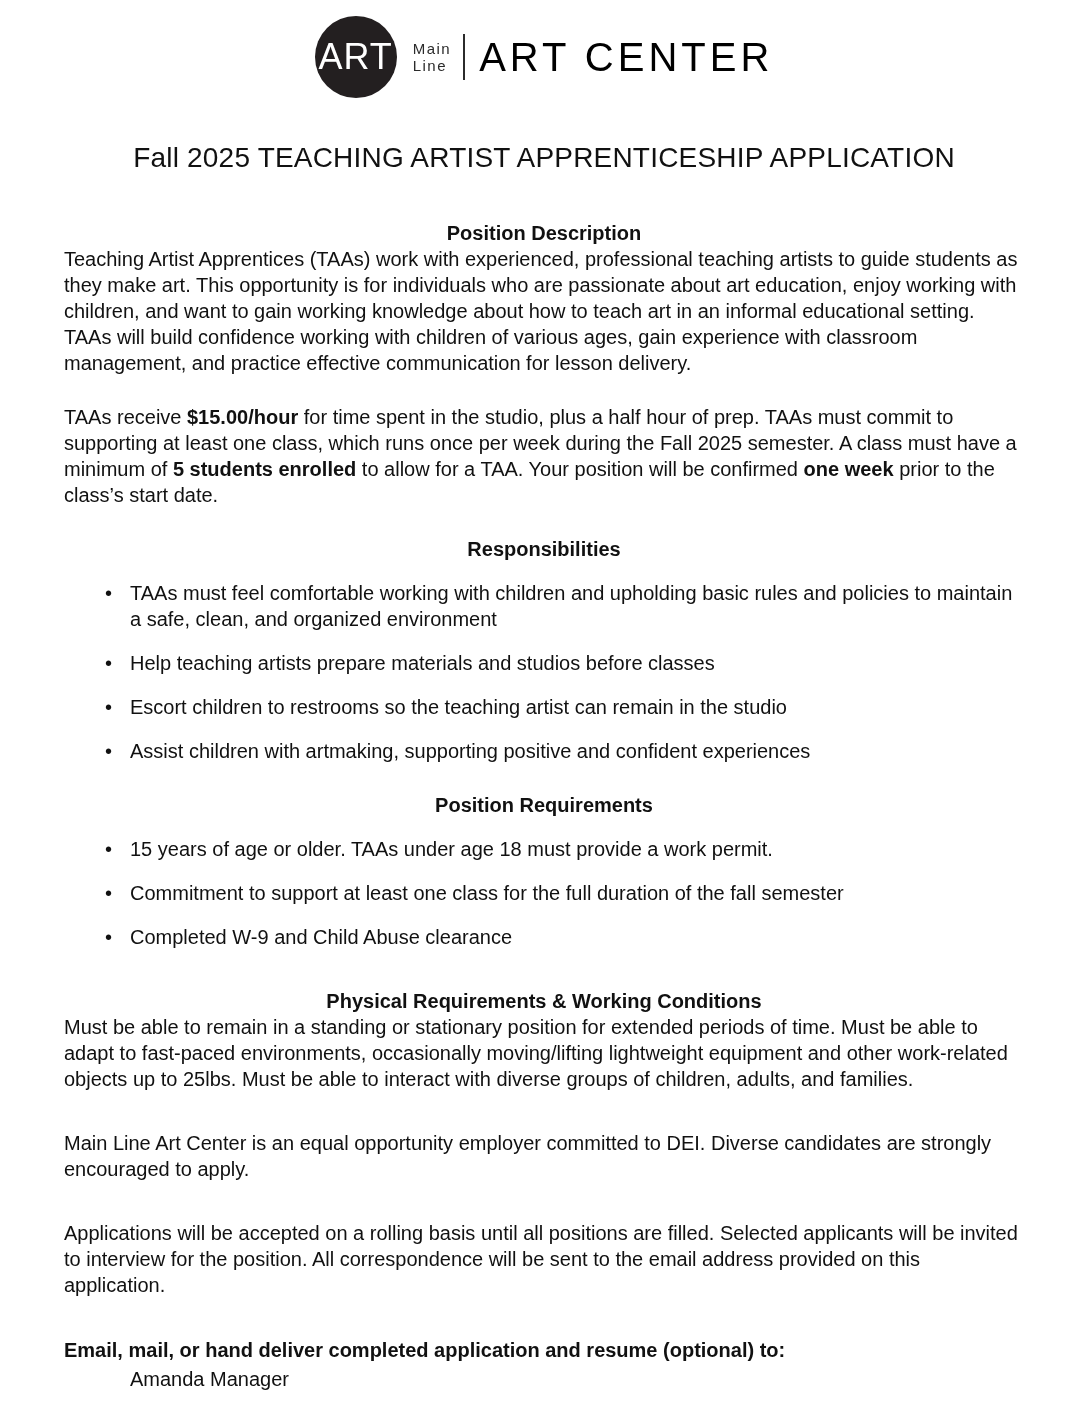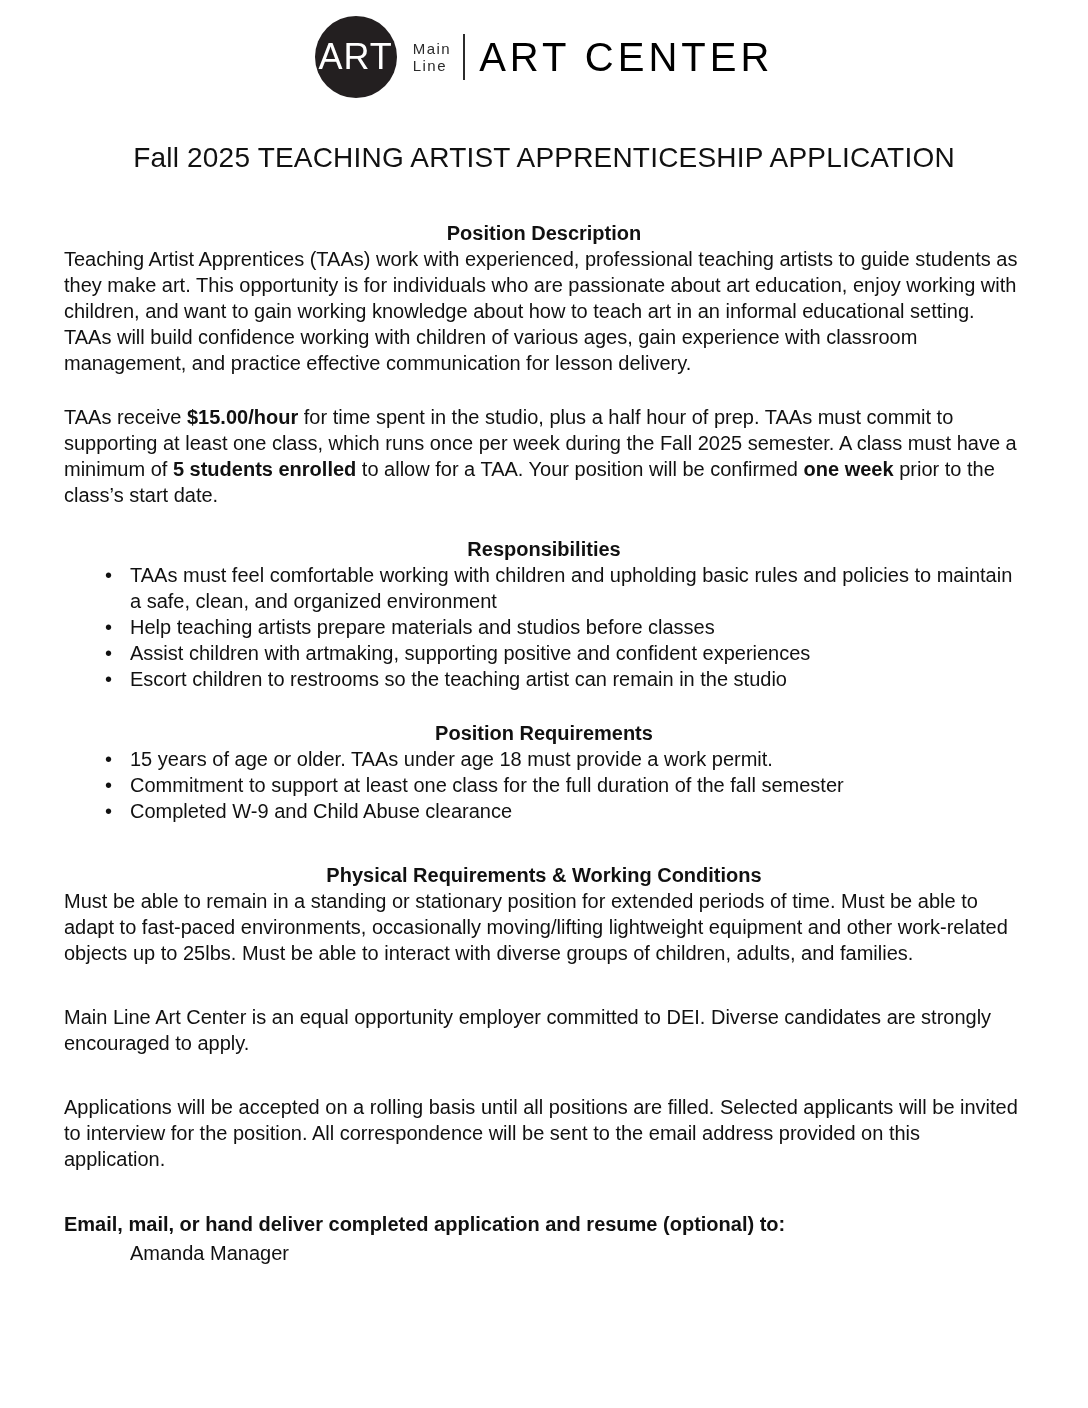--- a/index.html
+++ b/index.html
@@ -91,20 +91,21 @@
   ul.bullets {
     list-style: none;
     margin: 0;
     padding: 0 0 0 41px;
     font-size: 20px;
     line-height: 26px;
   }
   ul.bullets li {
     position: relative;
     padding-left: 25px;
+    margin-top: 18px;
   }
   ul.bullets li::before {
     content: "\2022";
     position: absolute;
     left: 0;
     top: 0;
   }
 
   
   .contact-instruction {
@@ -158,22 +159,22 @@
 
   <div class="block">
     <p class="para"><span>TAAs receive </span><strong>$15.00/hour</strong><span> for time spent in the studio, plus a half hour of prep. TAAs must commit to supporting at least one class, which runs once per week during the Fall 2025 semester. A class must have a minimum of </span><strong>5 students enrolled</strong><span> to allow for a TAA. Your position will be confirmed </span><strong>one week</strong><span> prior to the class’s start date.</span></p>
   </div>
 
   <div class="block">
     <h2 class="section-heading">Responsibilities</h2>
     <ul class="bullets">
         <li>TAAs must feel comfortable working with children and upholding basic rules and policies to maintain a safe, clean, and organized environment</li>
         <li>Help teaching artists prepare materials and studios before classes</li>
+        <li>Escort children to restrooms so the teaching artist can remain in the studio</li>
         <li>Assist children with artmaking, supporting positive and confident experiences</li>
-        <li>Escort children to restrooms so the teaching artist can remain in the studio</li>
       </ul>
   </div>
 
   <div class="block">
     <h2 class="section-heading">Position Requirements</h2>
     <ul class="bullets">
         <li>15 years of age or older. TAAs under age 18 must provide a work permit.</li>
         <li>Commitment to support at least one class for the full duration of the fall semester</li>
         <li>Completed W-9 and Child Abuse clearance</li>
       </ul>

